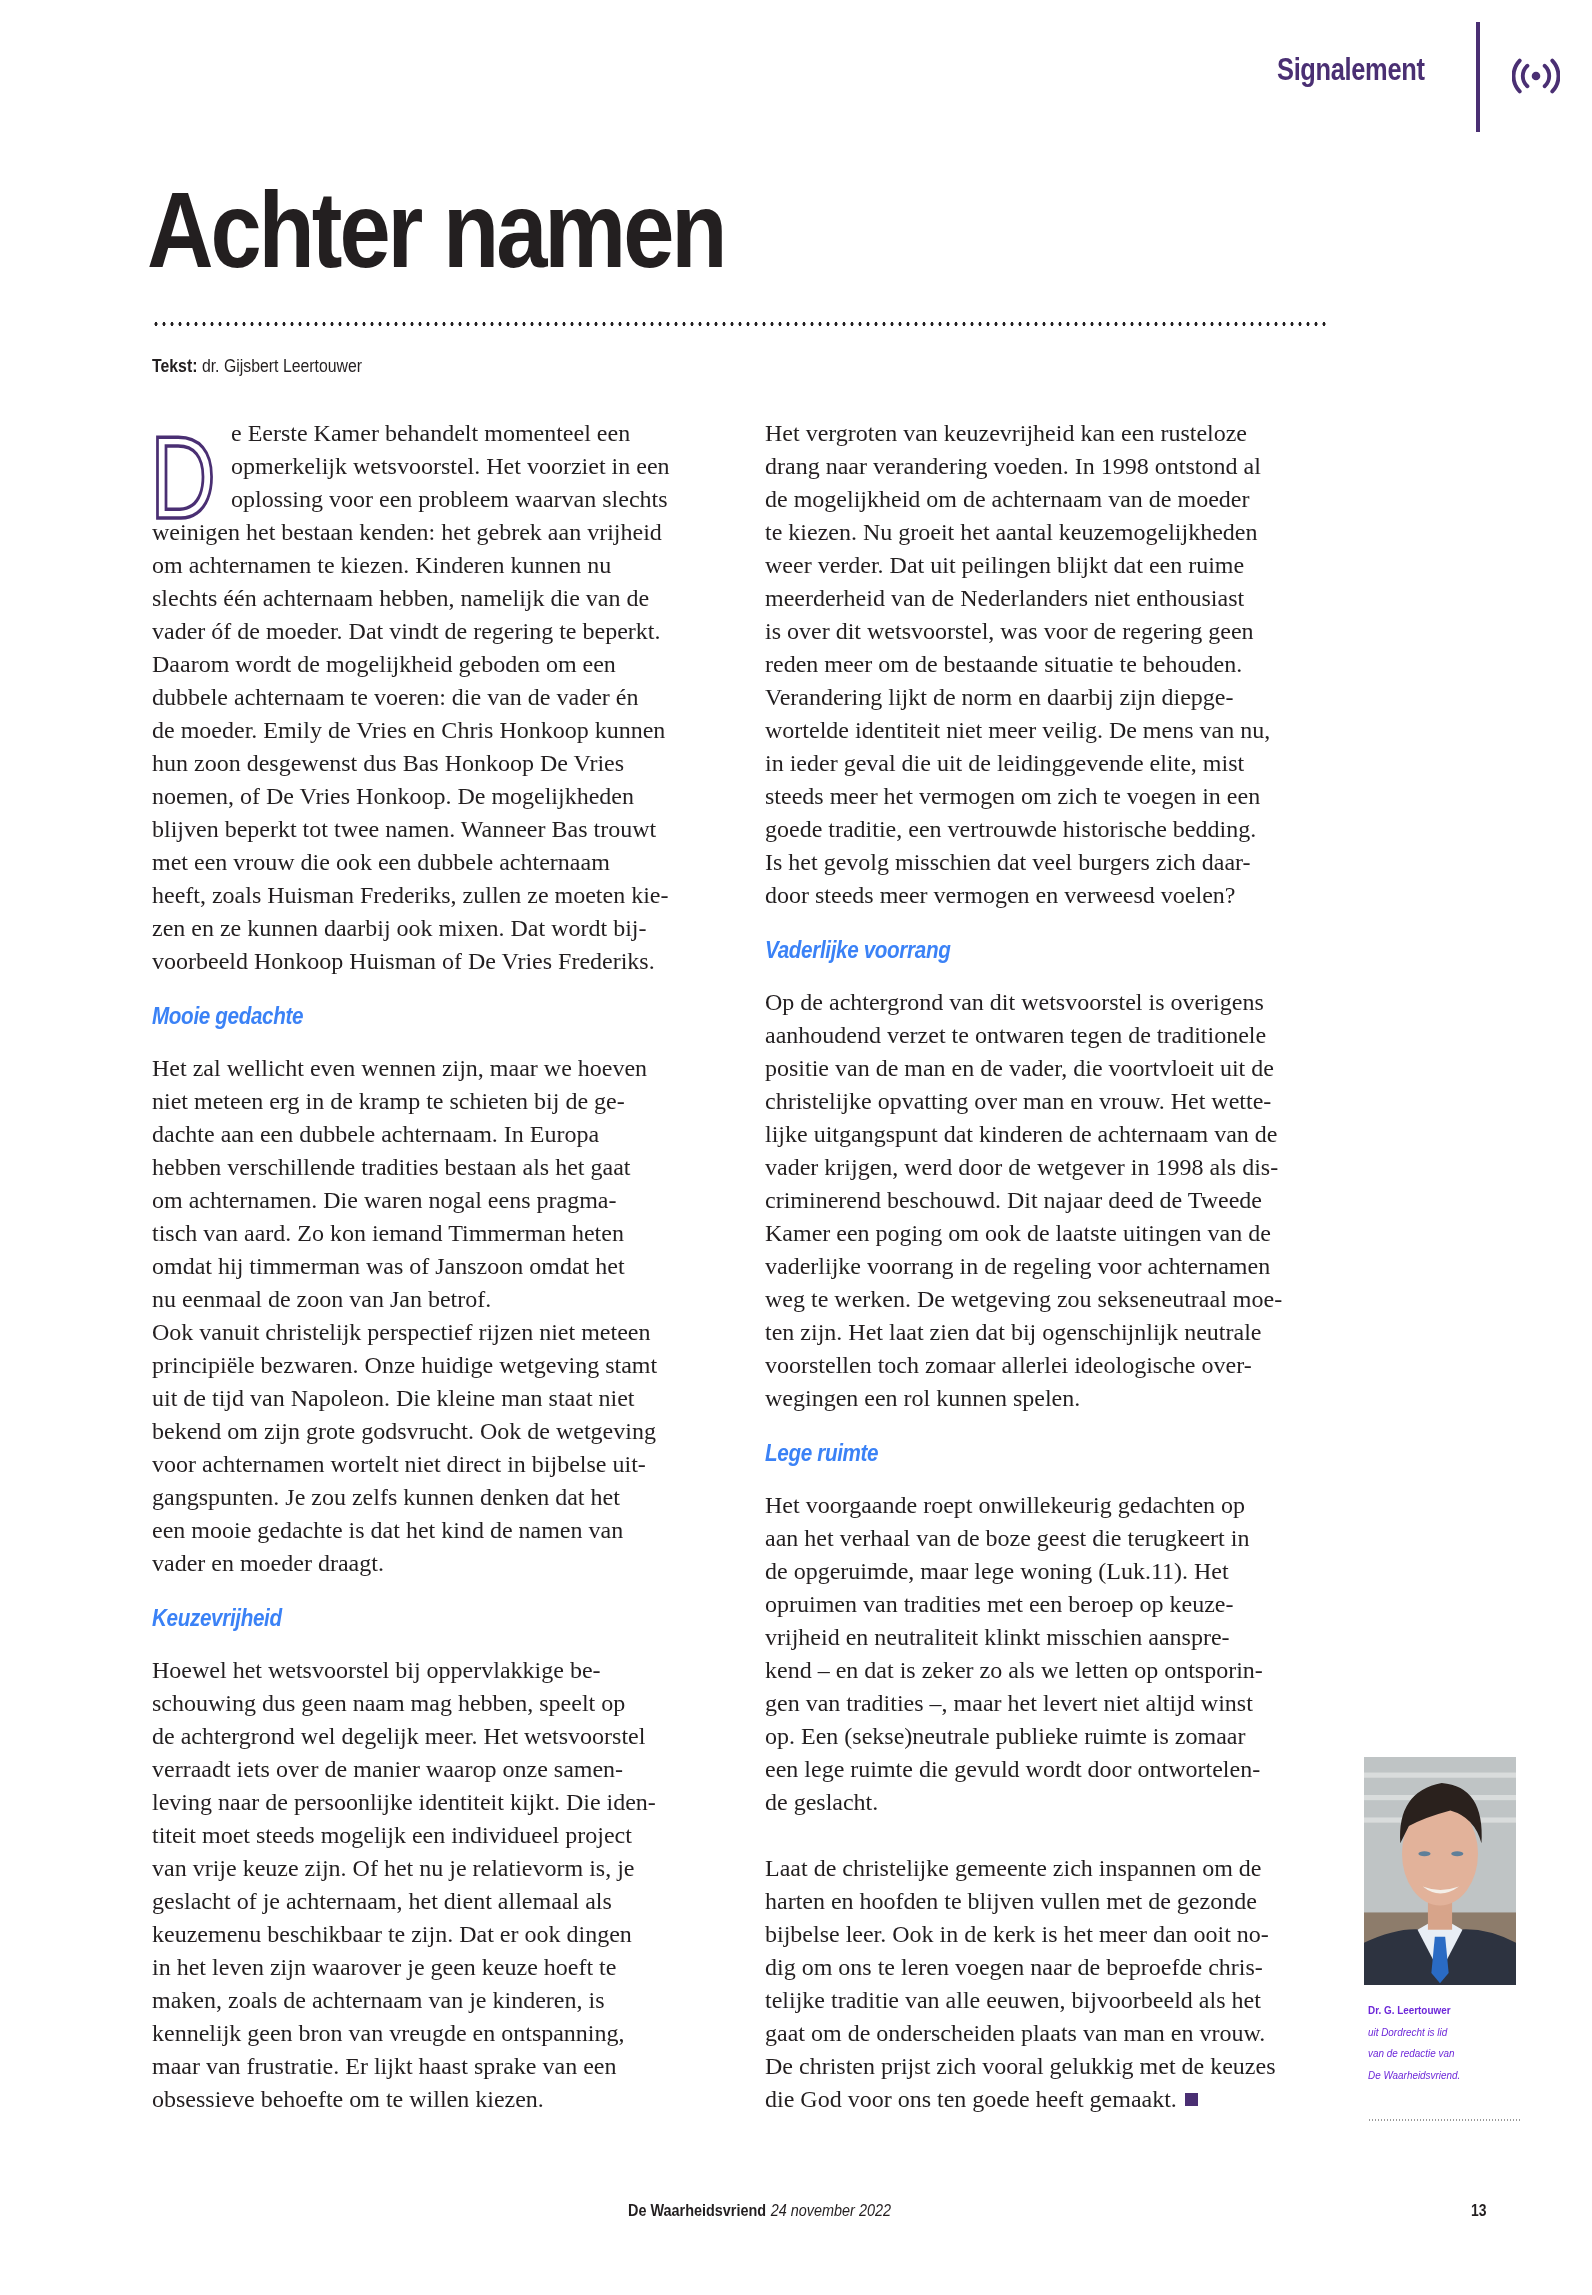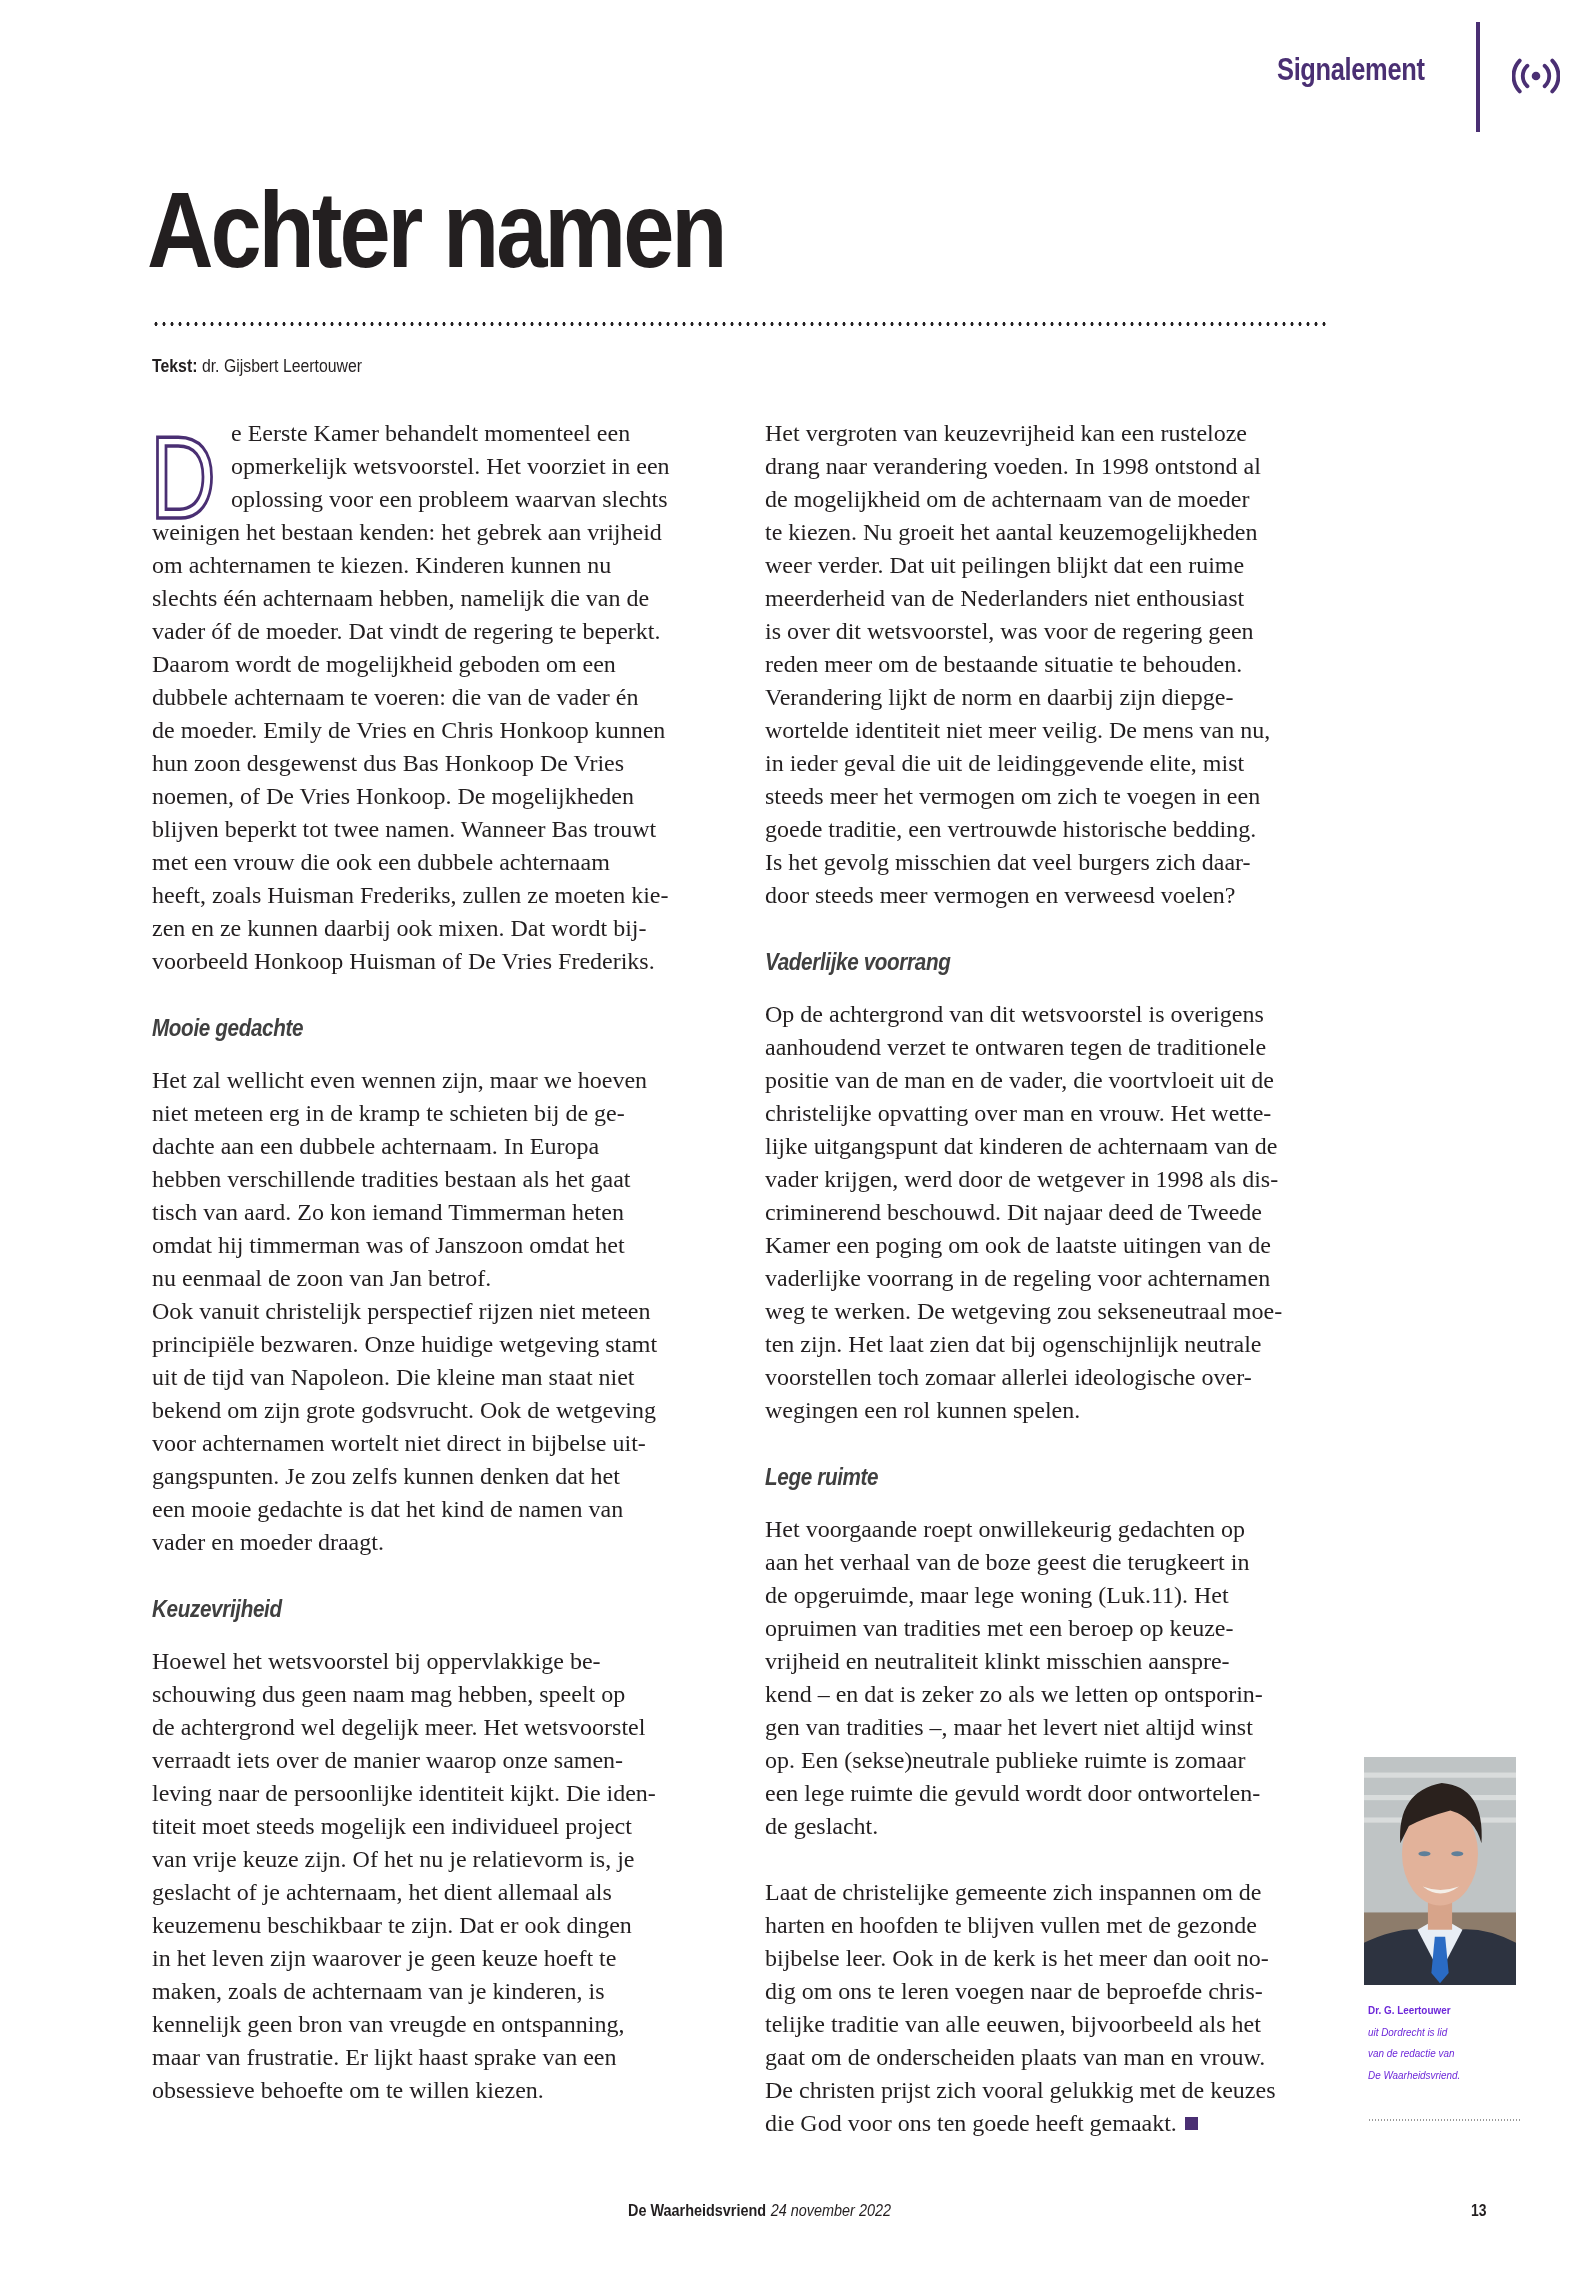--- a/index.html
+++ b/index.html
@@ -36,23 +36,23 @@
   .line { white-space: nowrap; display: block; height: 33px; }
   .drop-cap-wrap { position: relative; }
   .drop-cap {
     position: absolute; left: -1.7px; top: 1.7px;
     font-family: "Liberation Sans", sans-serif; font-size: 117px; line-height: 1;
     color: transparent; -webkit-text-stroke: 3.5px #4a2f73; font-weight: normal;
     transform: scaleX(0.78); transform-origin: left top;
   }
   .indent { padding-left: 79px; }
   .subhead {
-    display: block; height: 33px; margin-top: 33px;
+    display: block; height: 33px; margin-top: 21px;
     font-family: "Liberation Sans", sans-serif; font-style: italic; font-weight: bold;
-    font-size: 24px; color: #404040; letter-spacing: -0.4px;
+    font-size: 24px; color: #3b82f6; letter-spacing: -0.4px;
   }
   .subhead span { display: inline-block; transform: scaleX(0.86); transform-origin: left center; }
   .gap { display: block; height: 33px; }
   .end-mark { display: inline-block; width: 13px; height: 13px; background: #4a2f73; margin-left: 8.6px; vertical-align: 0.9px; }
   .photo {
     position: absolute; left: 1364px; top: 1757px; width: 152px; height: 228px; overflow: hidden;
     background: linear-gradient(#c9cdce, #aab0b2 55%, #8a7f72 75%, #5e5a55);
   }
   .caption {
     position: absolute; left: 1368px; top: 2000px; width: 155px;
@@ -117,20 +117,21 @@
     <span class="line">heeft, zoals Huisman Frederiks, zullen ze moeten kie-</span>
     <span class="line">zen en ze kunnen daarbij ook mixen. Dat wordt bij-</span>
     <span class="line">voorbeeld Honkoop Huisman of De Vries Frederiks.</span>
   </div>
 
   <h2 class="subhead"><span>Mooie gedachte</span></h2>
   <span class="line">Het zal wellicht even wennen zijn, maar we hoeven</span>
   <span class="line">niet meteen erg in de kramp te schieten bij de ge-</span>
   <span class="line">dachte aan een dubbele achternaam. In Europa</span>
   <span class="line">hebben verschillende tradities bestaan als het gaat</span>
+  <span class="line">om achternamen. Die waren nogal eens pragma-</span>
   <span class="line">tisch van aard. Zo kon iemand Timmerman heten</span>
   <span class="line">omdat hij timmerman was of Janszoon omdat het</span>
   <span class="line">nu eenmaal de zoon van Jan betrof.</span>
   <span class="line">Ook vanuit christelijk perspectief rijzen niet meteen</span>
   <span class="line">principiële bezwaren. Onze huidige wetgeving stamt</span>
   <span class="line">uit de tijd van Napoleon. Die kleine man staat niet</span>
   <span class="line">bekend om zijn grote godsvrucht. Ook de wetgeving</span>
   <span class="line">voor achternamen wortelt niet direct in bijbelse uit-</span>
   <span class="line">gangspunten. Je zou zelfs kunnen denken dat het</span>
   <span class="line">een mooie gedachte is dat het kind de namen van</span>

